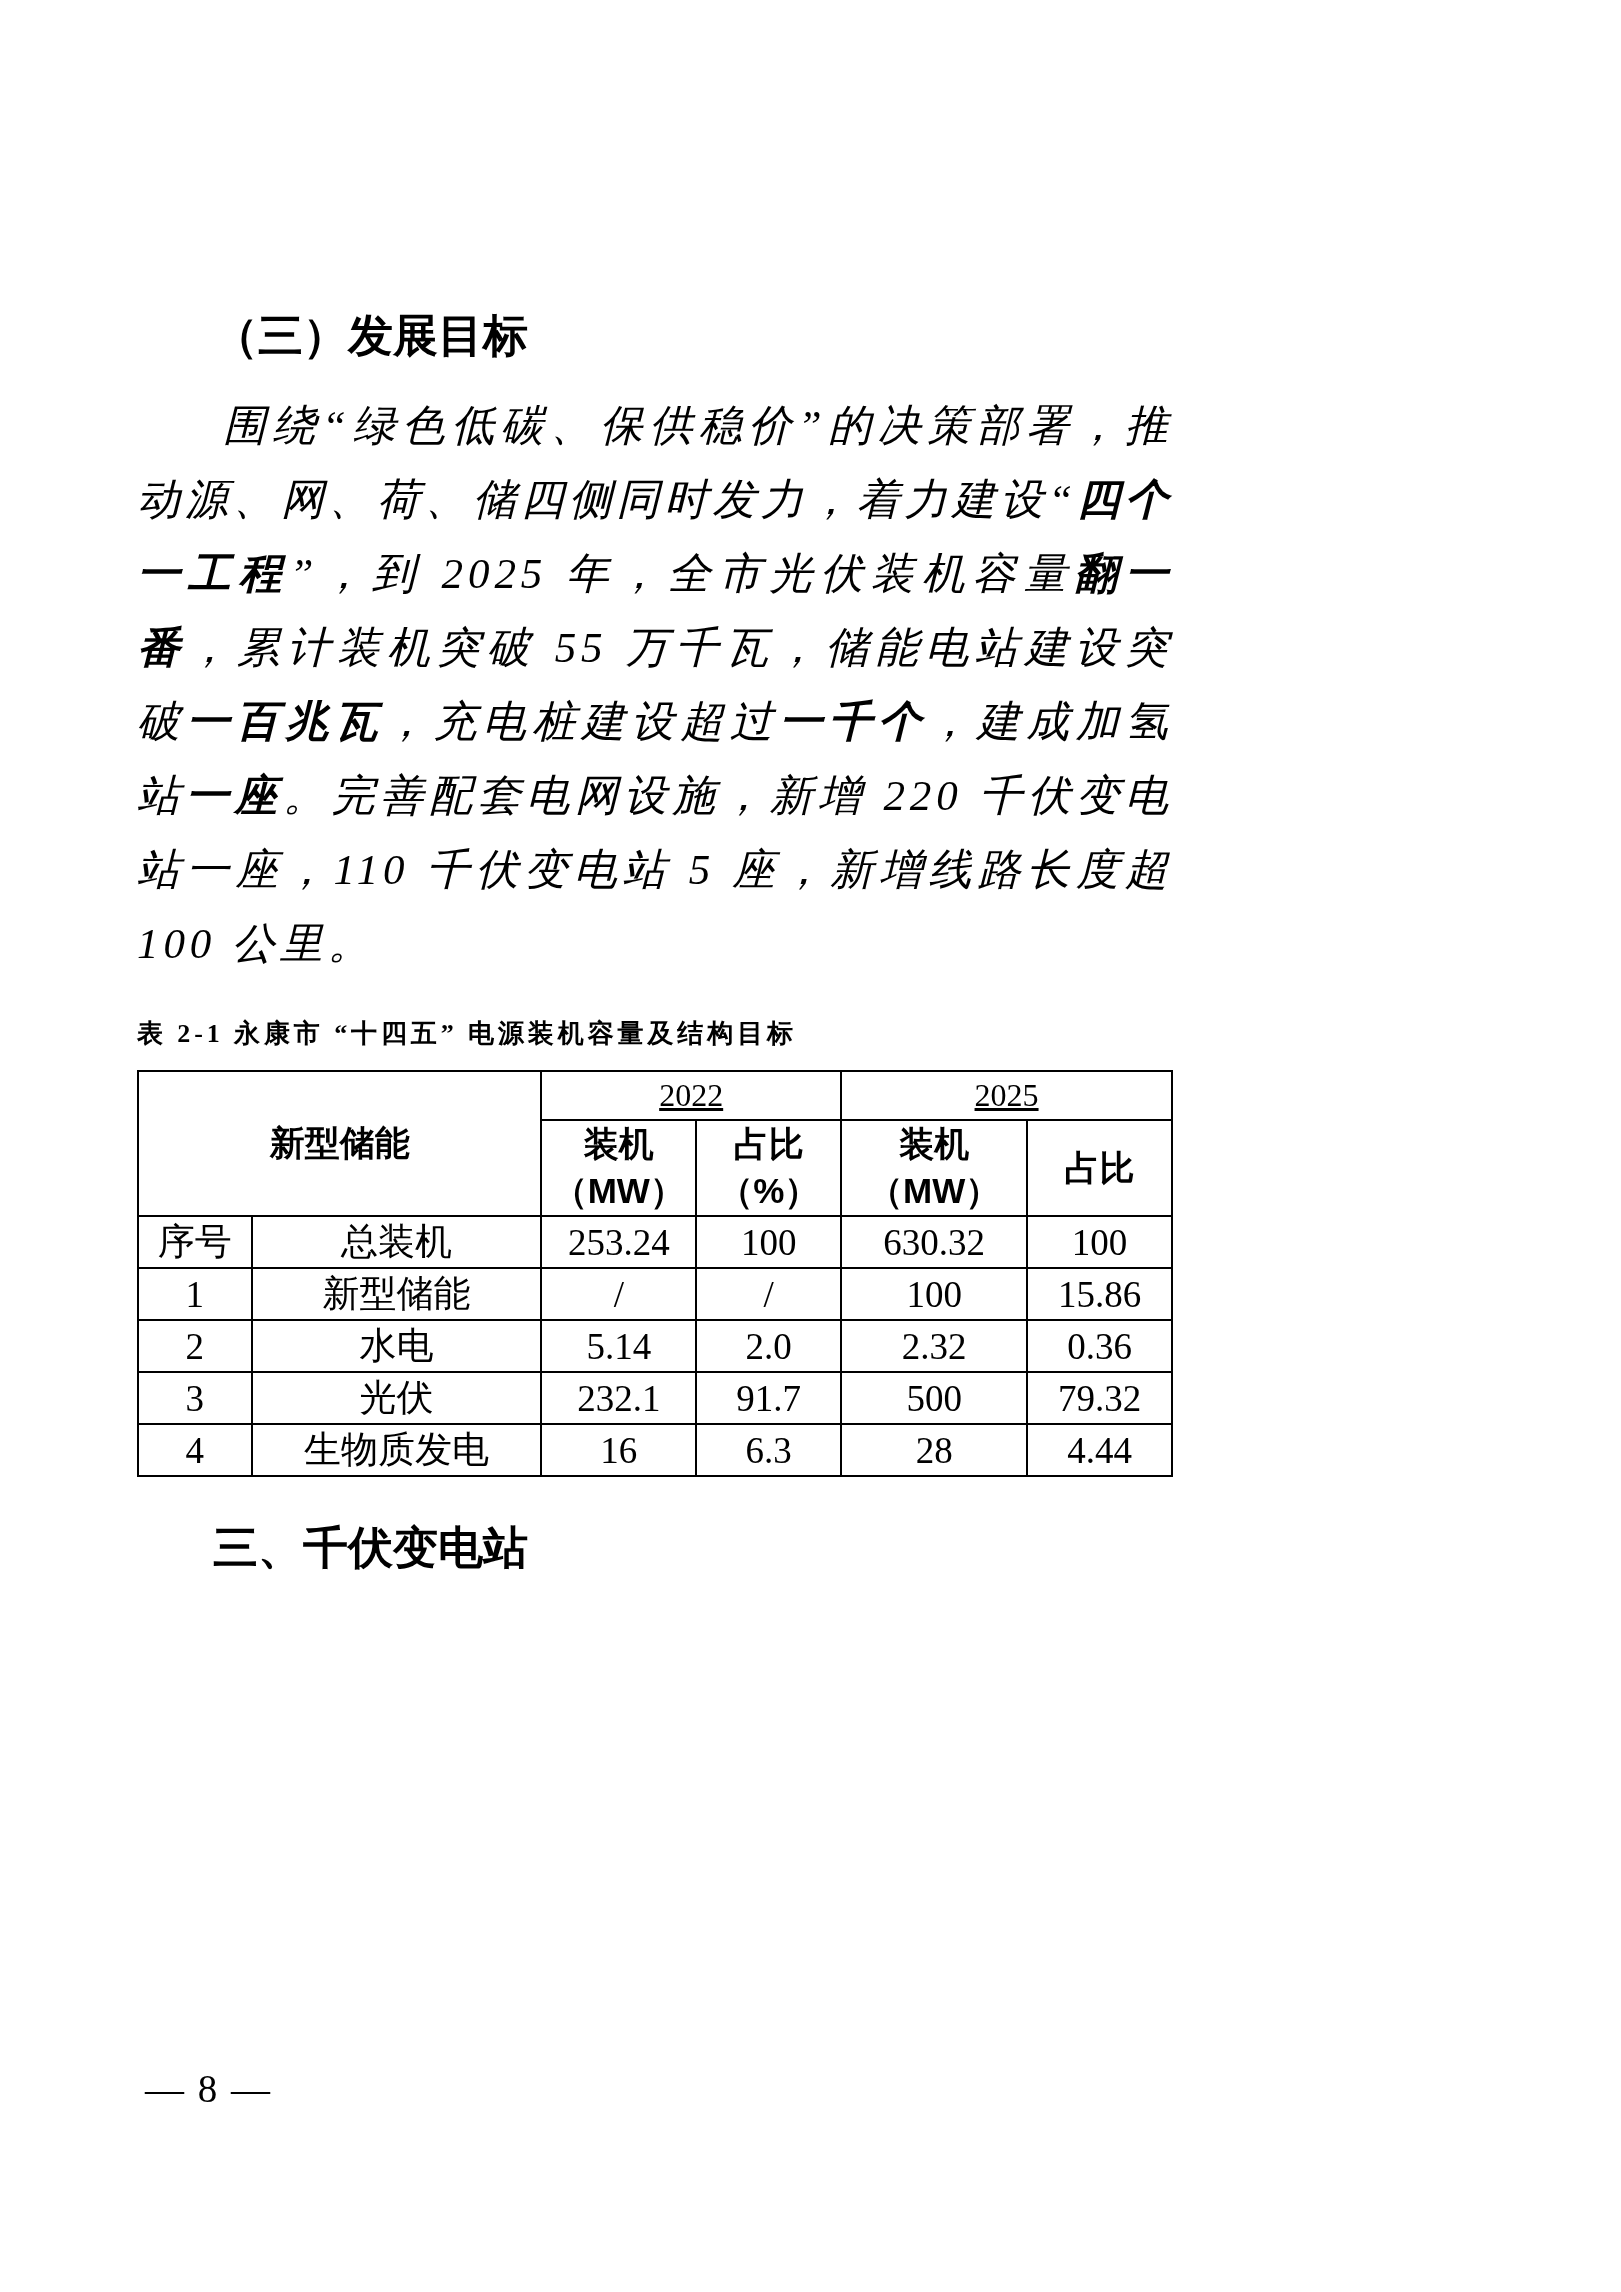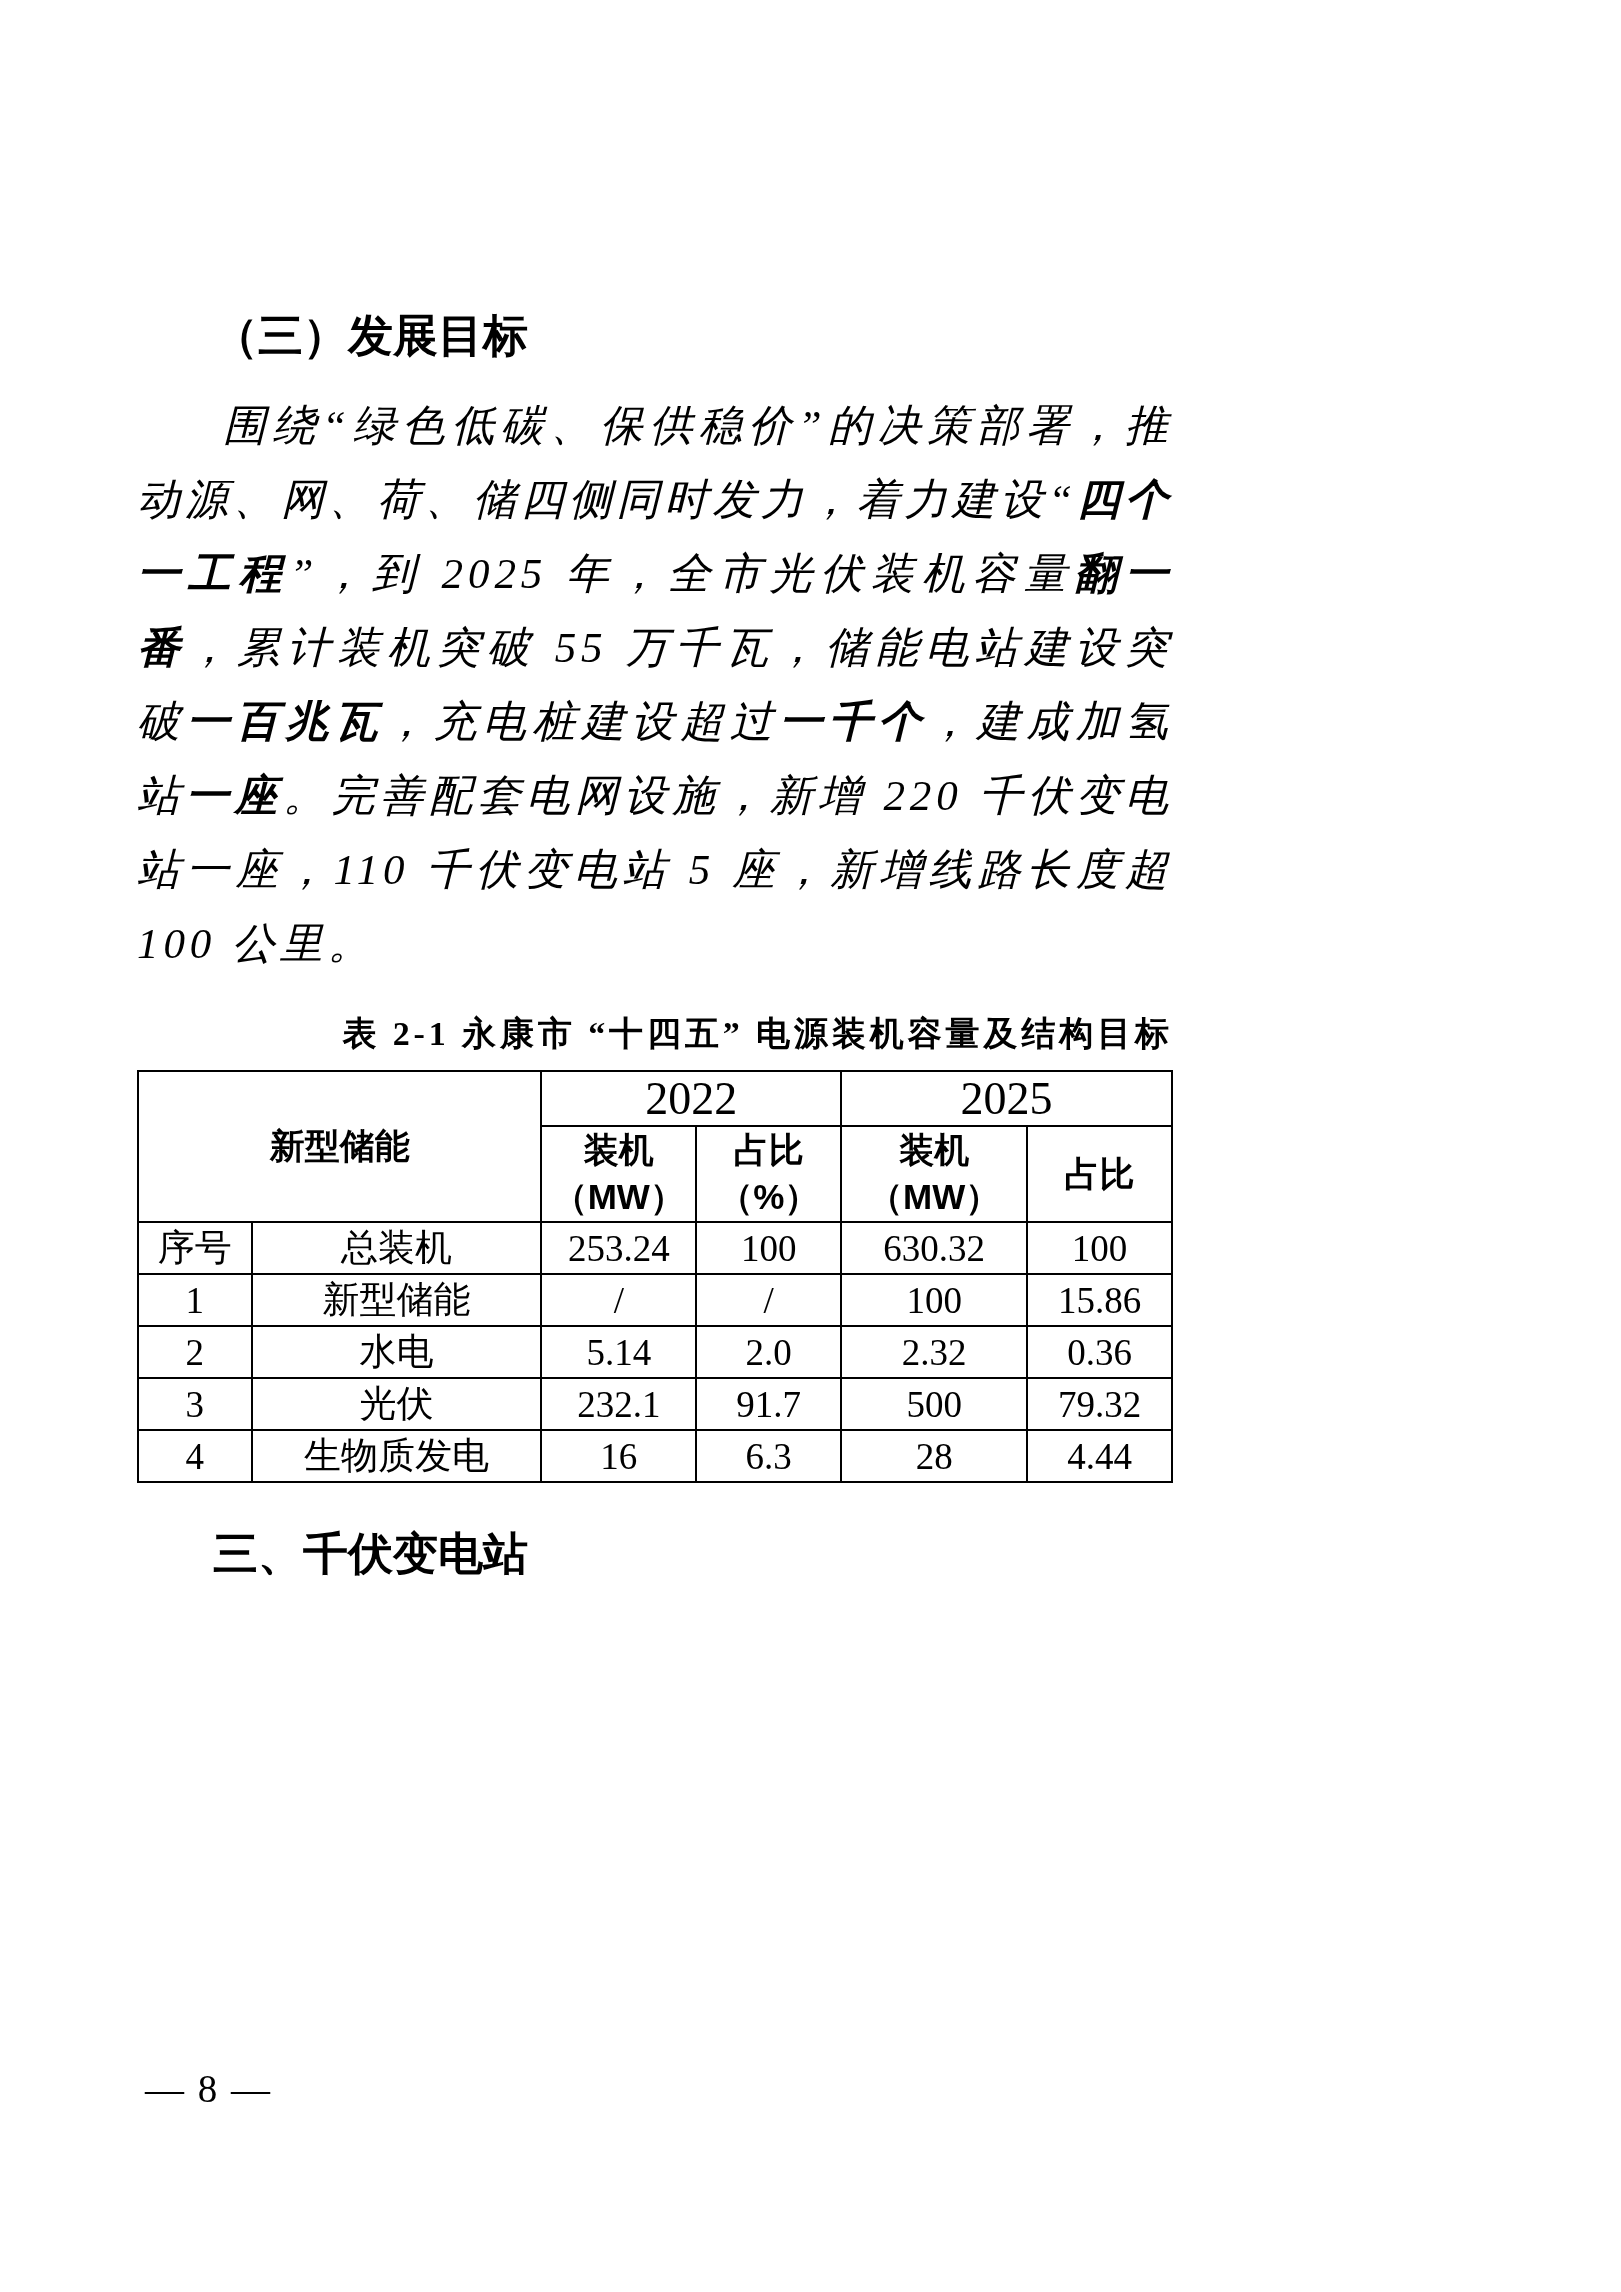--- a/index.html
+++ b/index.html
@@ -32,23 +32,23 @@
     text-indent: 86px;
     margin: 0;
     font-style: italic;
   }
   .para-goals { line-height: 74px; }
   .para-survey { line-height: 76px; }
   .seg-bold {
     font-weight: bold;
   }
   .table-caption {
-    font-size: 34px;
+    font-size: 26px;
     line-height: 47px;
-    text-align: right;
+    text-align: left;
     letter-spacing: 3.9px;
     margin: 29px 0 13.7px 0;
     font-weight: bold;
   }
   table.capacity {
     width: 100%;
     border-collapse: collapse;
     table-layout: fixed;
     border: 2.9px solid #000;
   }
@@ -59,22 +59,23 @@
     padding: 0;
   }
   table.capacity .th-cn {
     font-family: "Liberation Sans", "DejaVu Sans", sans-serif;
     font-weight: bold;
     font-size: 35px;
   }
   table.capacity .th-year {
     font-family: "Liberation Serif", "DejaVu Serif", serif;
     font-weight: normal;
-    font-size: 46px;
+    font-size: 32px;
     height: 47px;
+    text-decoration: underline;
   }
   table.capacity thead tr.sub-row th { height: 55px; }
   table.capacity tbody td {
     font-size: 37px;
     height: 44px;
   }
   .heading-hei {
     font-family: "Liberation Sans", "DejaVu Sans", sans-serif;
     font-size: 45px;
     line-height: 59px;

